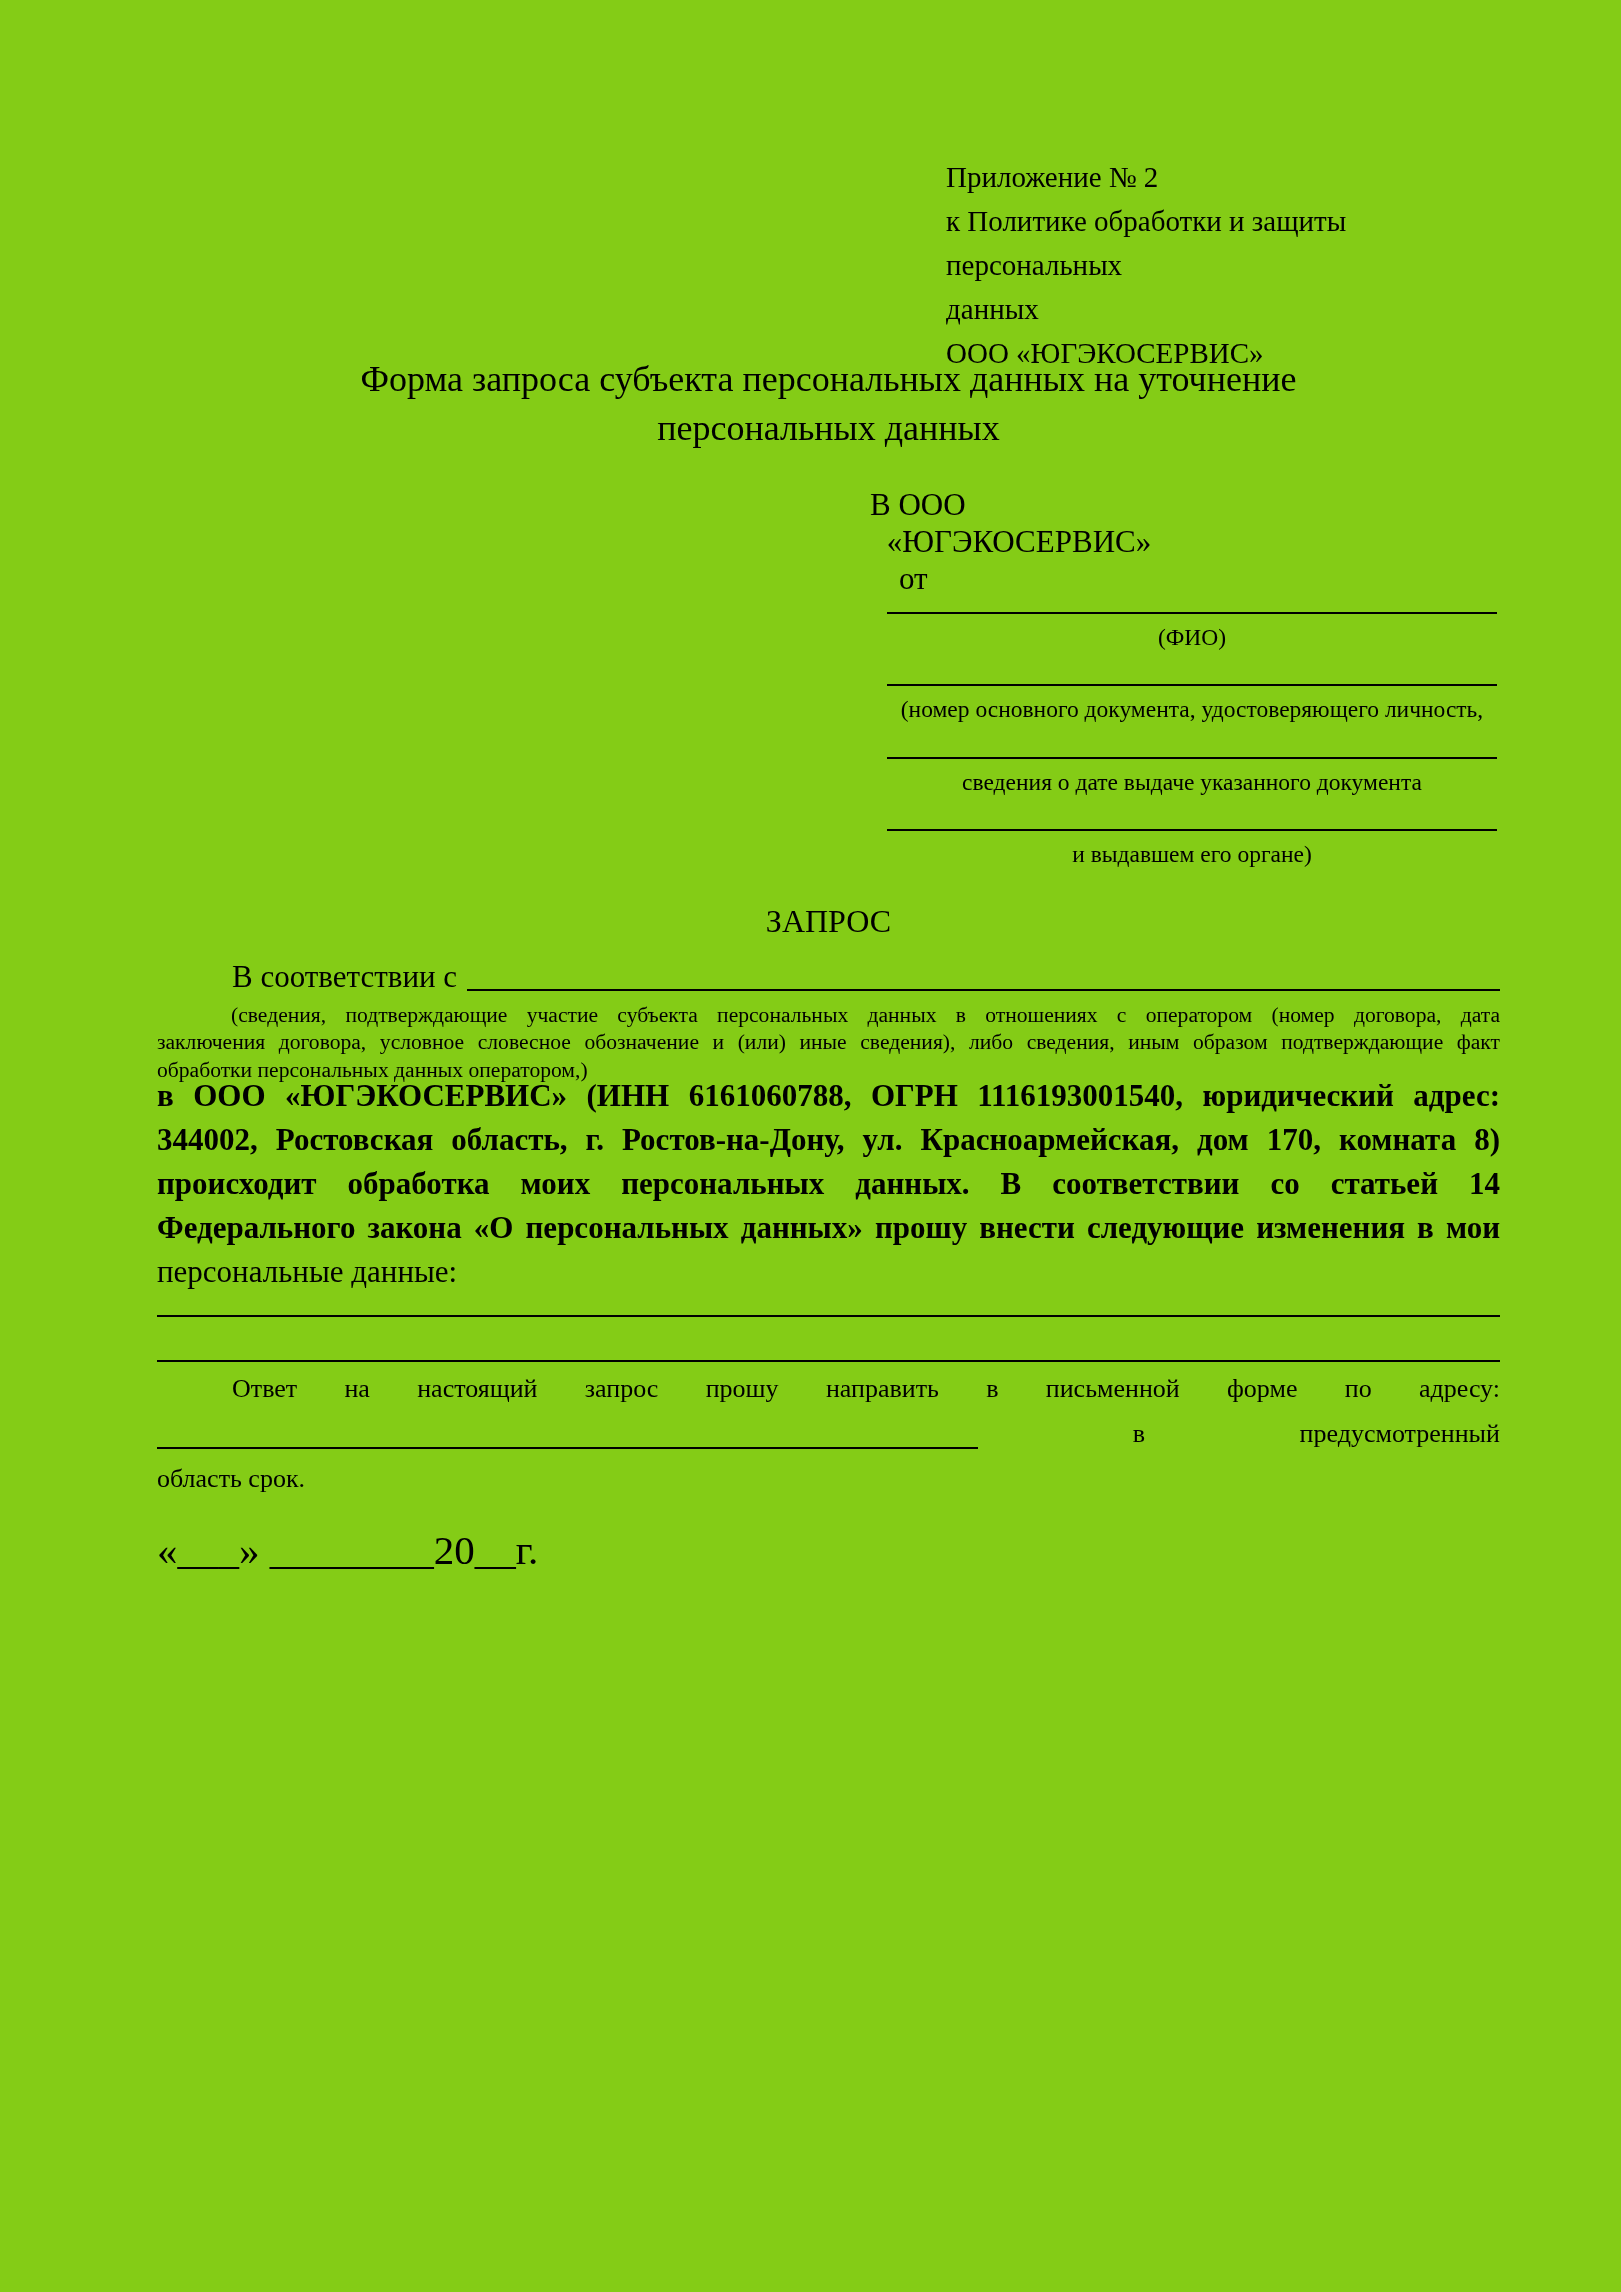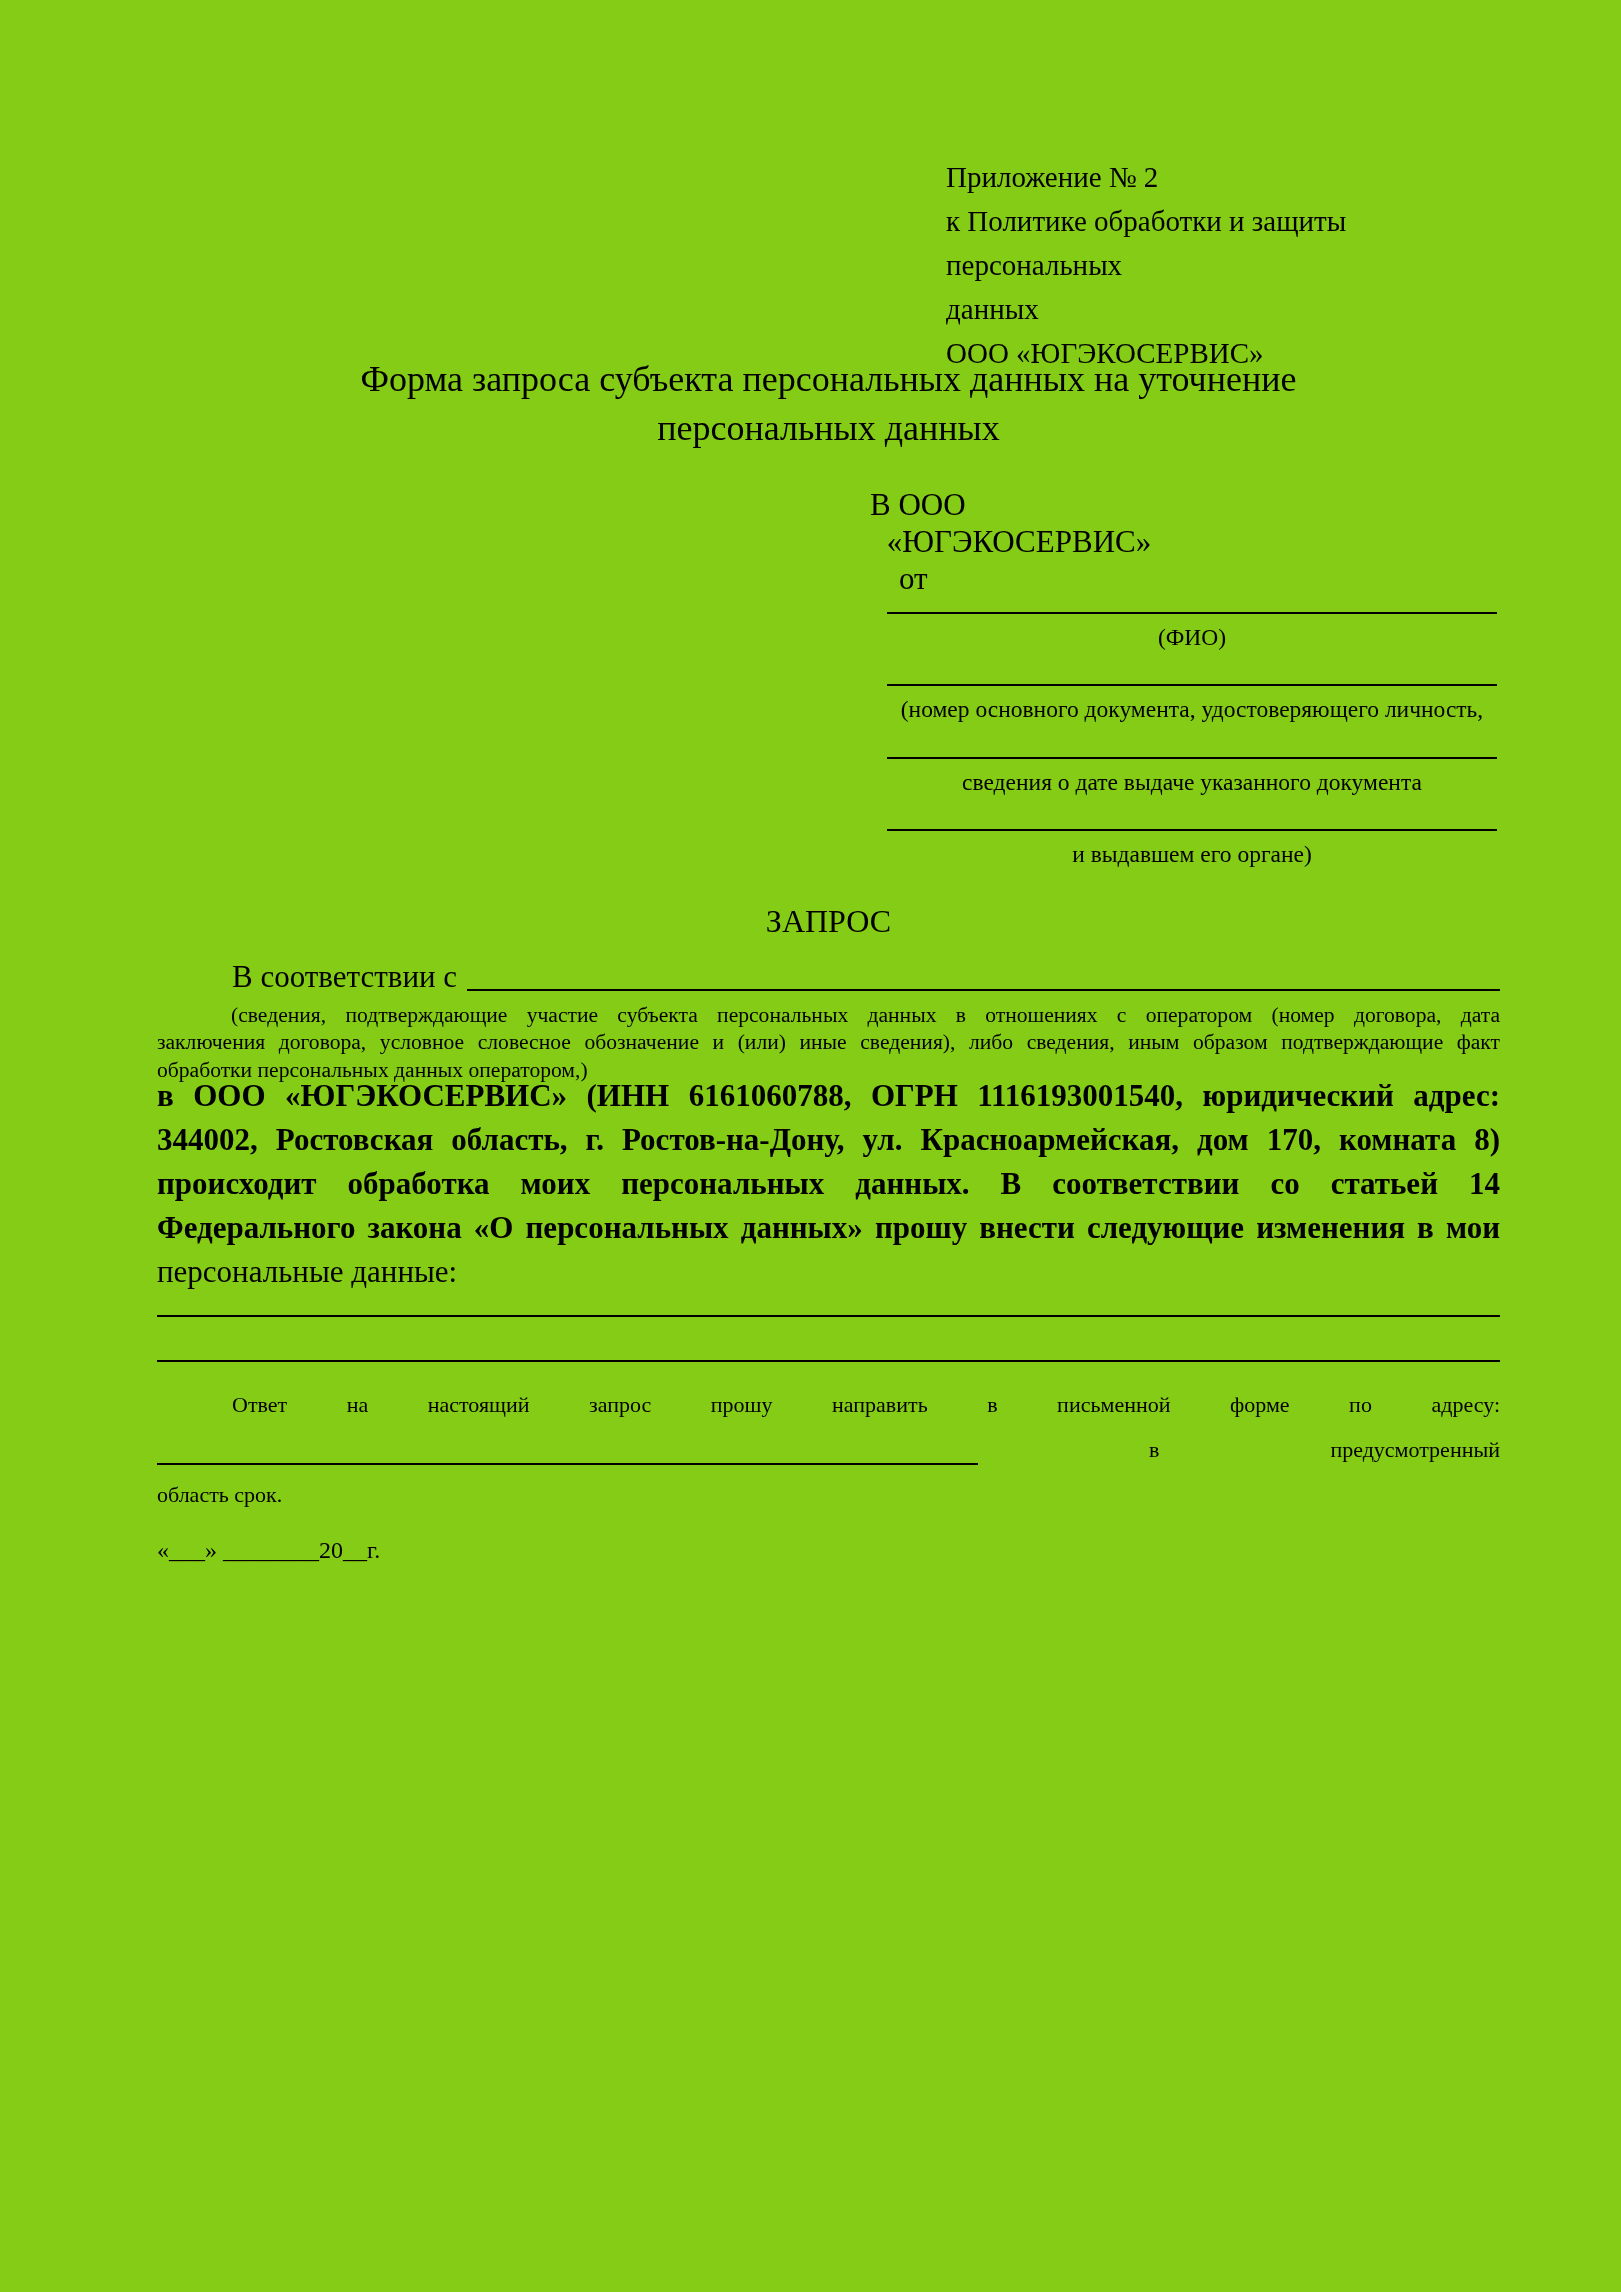--- a/index.html
+++ b/index.html
@@ -43,27 +43,27 @@
   .note-line.j { text-align:justify; text-align-last:justify; }
   .note-line.first { text-indent:74px; }
 
   .body-para { top:1074px; left:157px; width:1343px; font-size:31px; line-height:44px; }
   .body-line.j { text-align:justify; text-align-last:justify;font-weight:bold; }
 
   .full-line { left:157px; width:1343px; border-bottom:2.9px solid #000; height:0; }
   .ul1 { top:1315px; }
   .ul2 { top:1360px; }
 
-  .reply { top:1366px; left:157px; width:1343px; font-size:22px; line-height:45px;margin-top:16px; }
+  .reply { top:1366px; left:157px; width:1343px; font-size:26px; line-height:45px; }
   .reply-1 { text-indent:75px; text-align:justify; text-align-last:justify; }
   .reply-2 { display:flex; justify-content:space-between; align-items:flex-end; }
   .reply-2 .uline { width:821px; border-bottom:2.9px solid #000; margin-bottom:6.9px; }
 
   .footer-row { top:1529px; left:157px; width:1343px; display:flex;
-                justify-content:space-between; font-size:24px; line-height:43px; }
+                justify-content:space-between; font-size:41px; line-height:43px; }
   .sig { display:flex; align-items:flex-end; }
   .sig .sline { width:456px; border-bottom:2.9px solid #000; height:0; margin-bottom:6.9px; }
 </style>
 </head>
 <body>
 
 <div class="page">
 
   <div class="abs header-note">
     <div>Приложение № 2</div>

